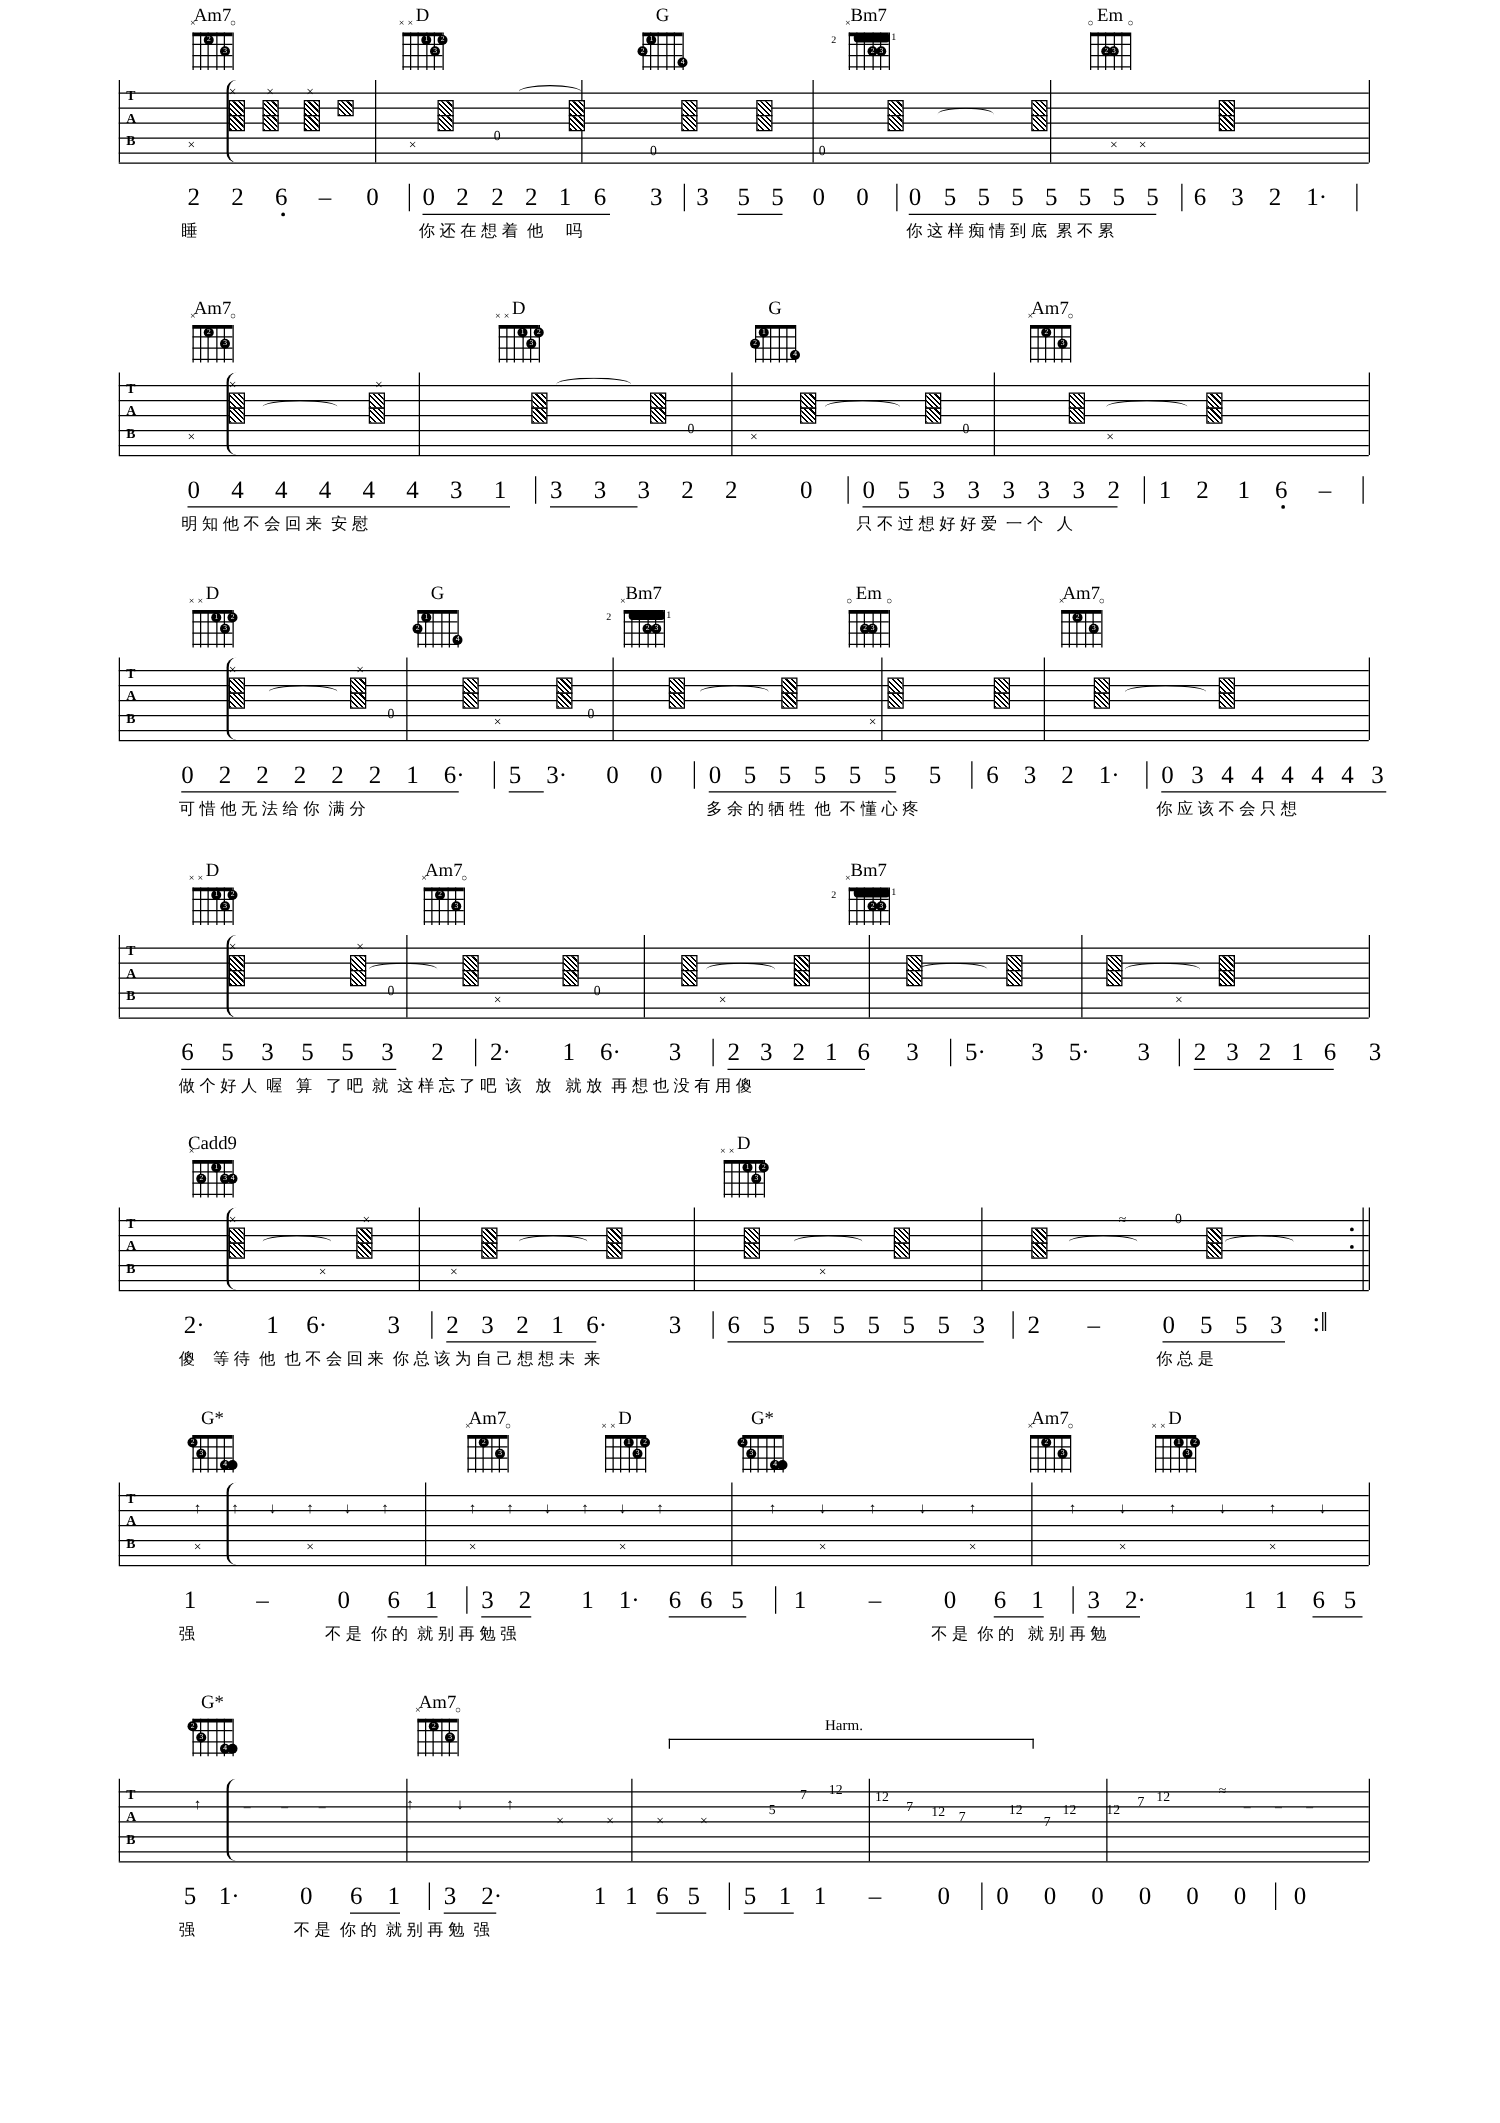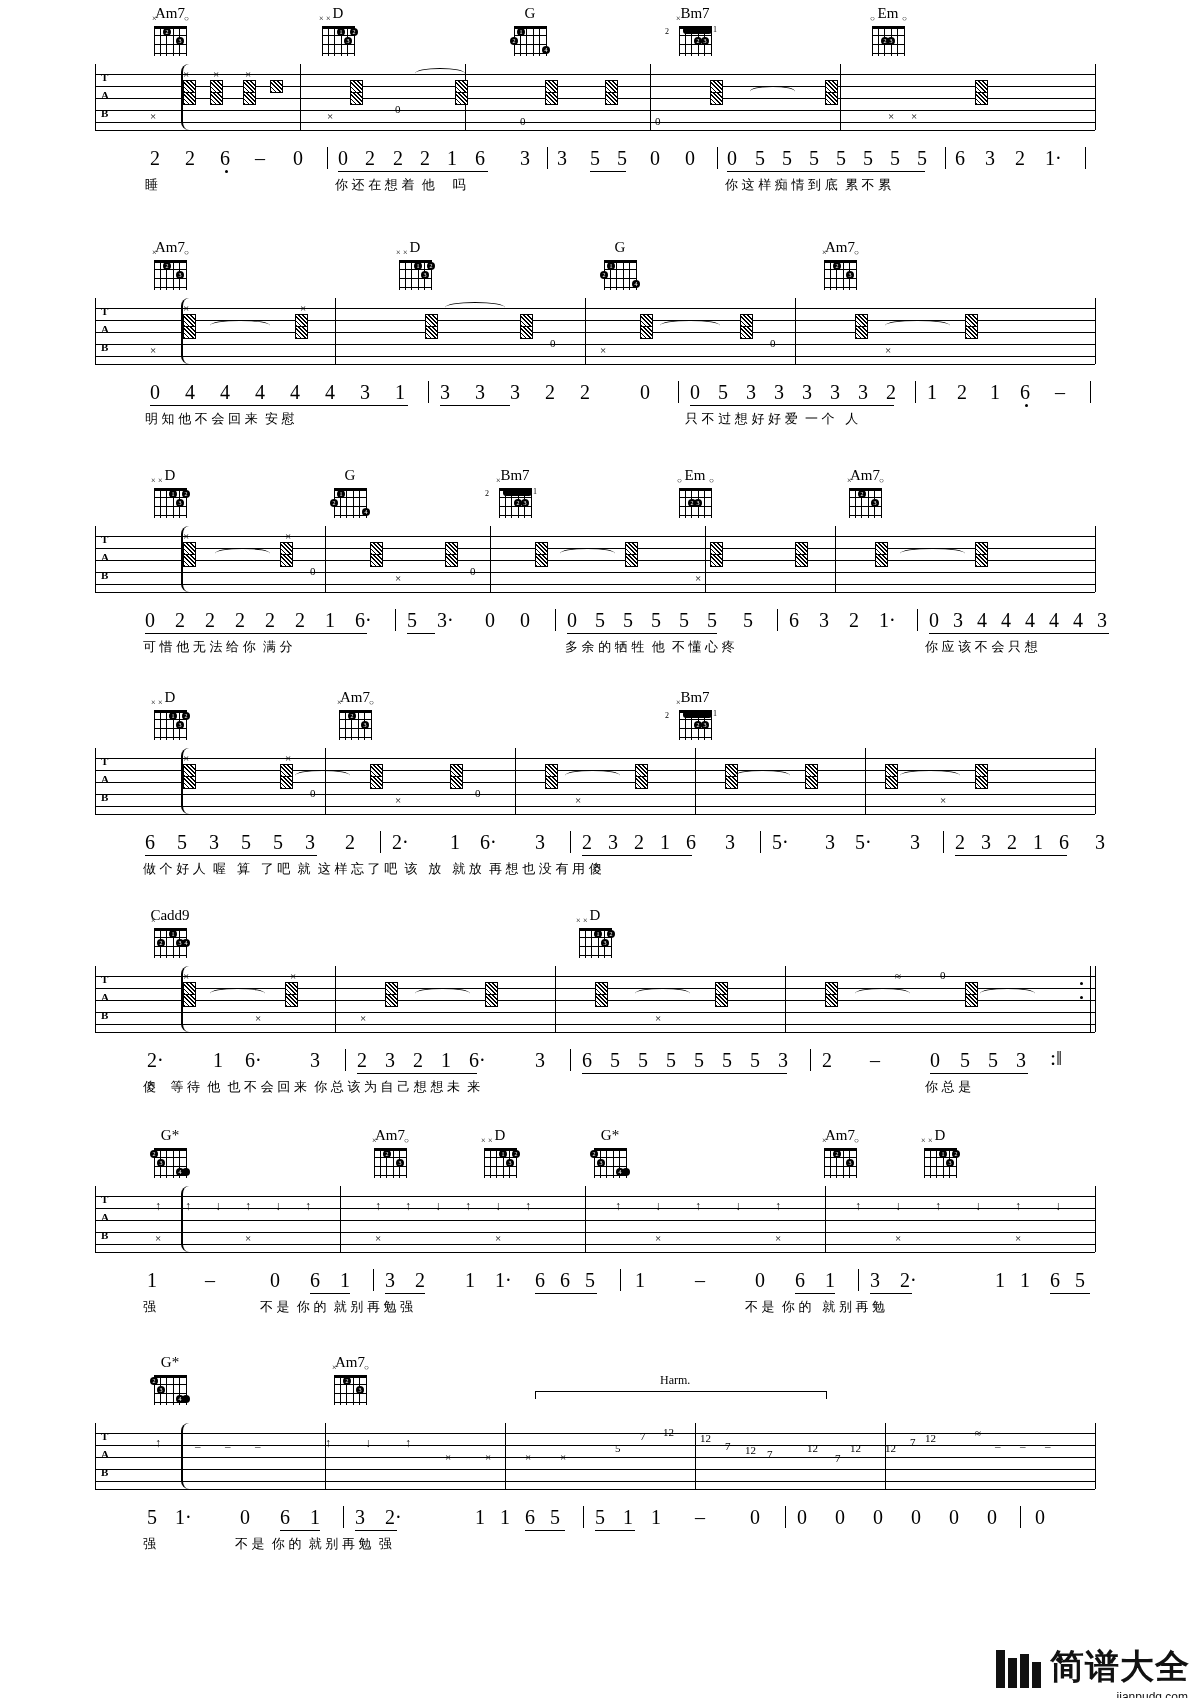--- a/index.html
+++ b/index.html
@@ -1306,24 +1306,14 @@
       <div class="nn" style="left:816px;top:0">0</div>
       <div class="nn" style="left:854px;top:0">0</div>
       <div class="nn" style="left:892px;top:0">0</div>
       <div class="nbar" style="left:925px;top:-1px"></div>
       <div class="nn" style="left:940px;top:0">0</div>
       <div class="lyr" style="left:48px;top:30px">强</div>
       <div class="lyr" style="left:140px;top:30px">不 是&nbsp;&nbsp;你 的&nbsp;&nbsp;就 别 再 勉&nbsp;&nbsp;强</div>
     </div>
   </div>
 
-  <div class="logo">
-    <div class="bars">
-      <i style="height:38px"></i>
-        <i style="height:30px"></i>
-        <i style="height:34px"></i>
-        <i style="height:26px"></i>
-    </div>
-    <div class="txt">简谱大全</div>
-    <div class="sub">jianpudq.com</div>
-  </div>
 
 </div>
 
 </body></html>

